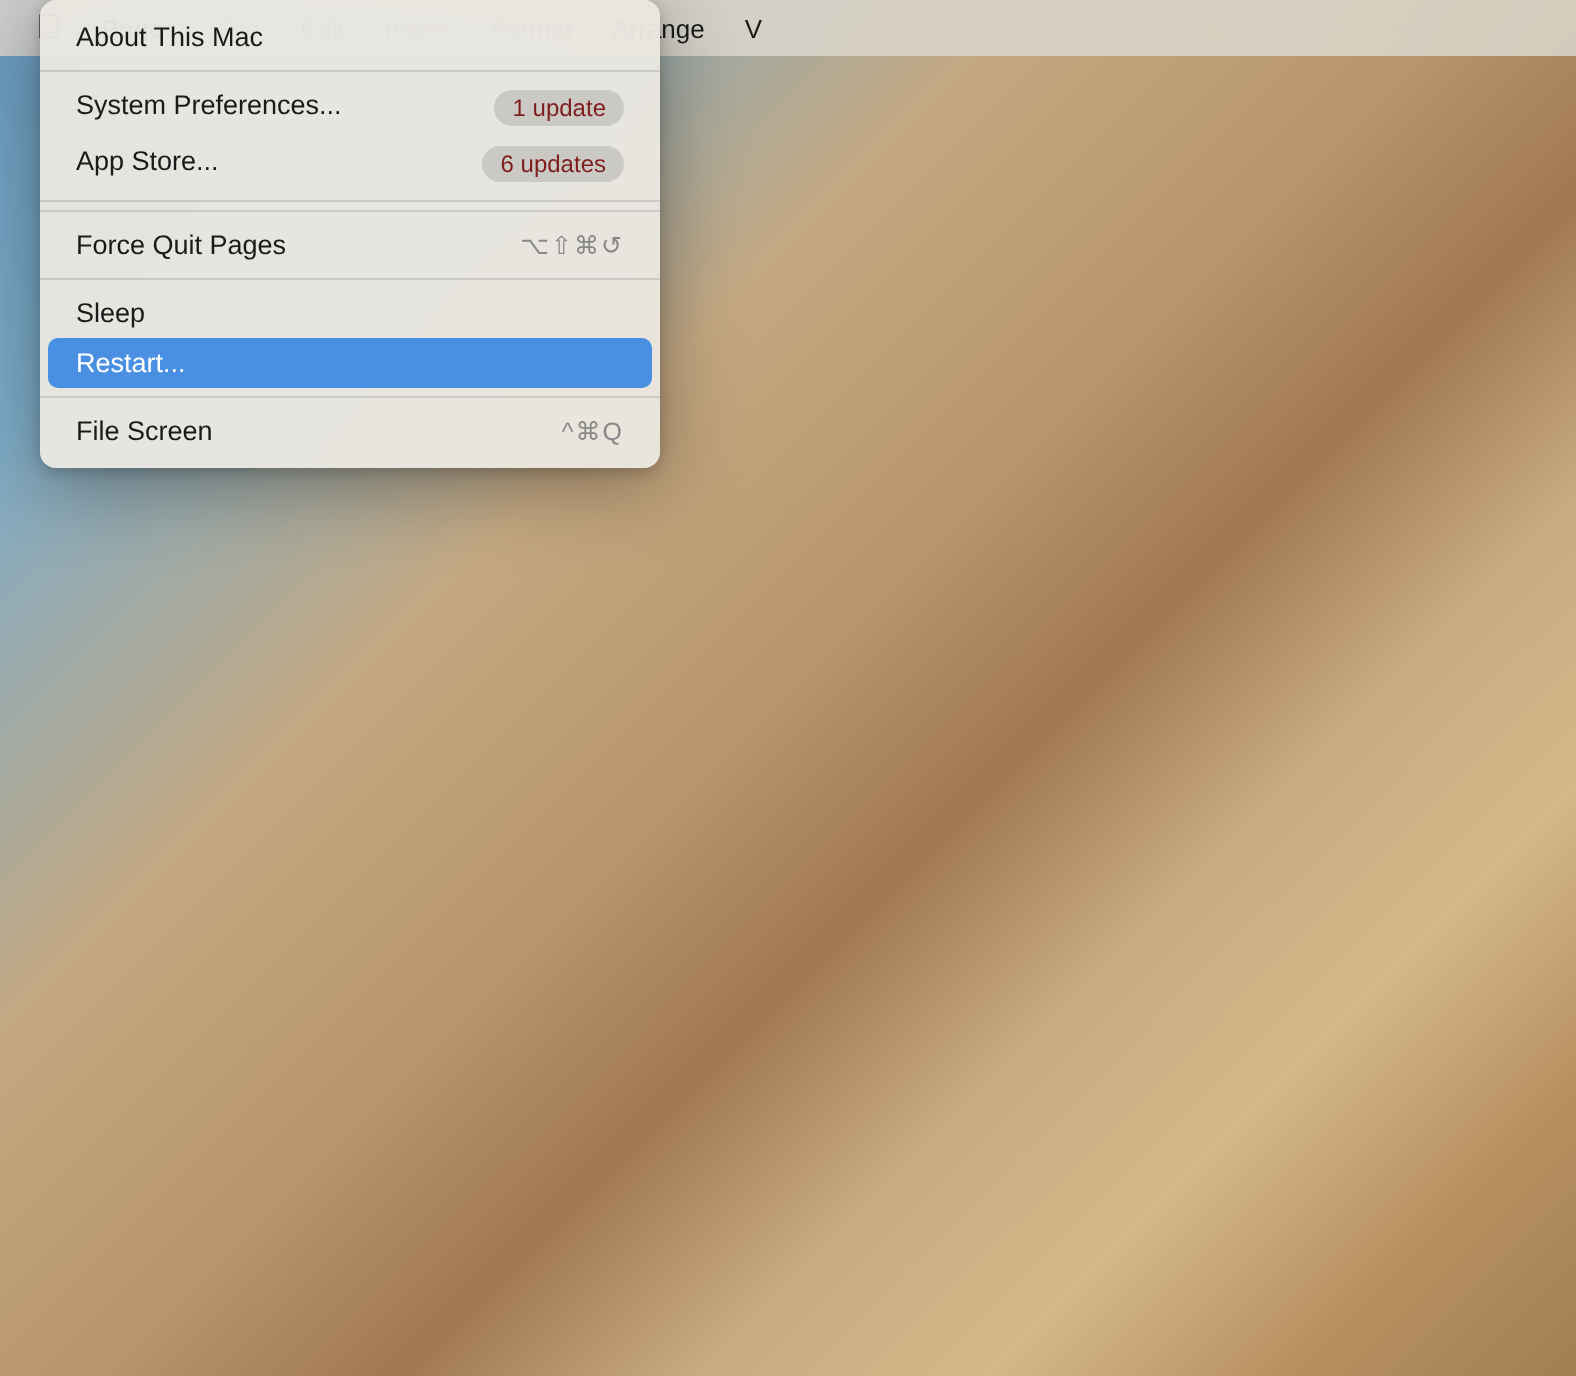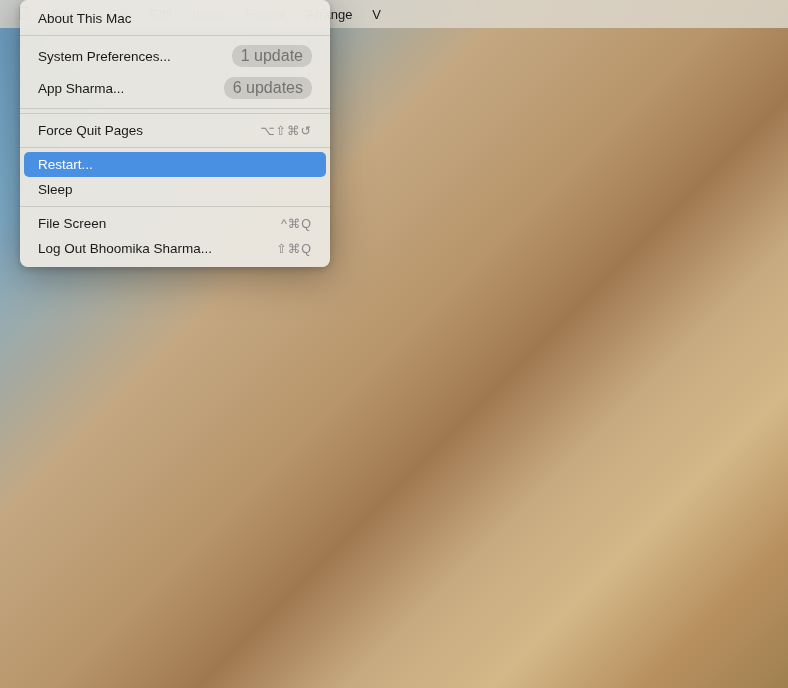--- a/index.html
+++ b/index.html
@@ -73,21 +73,20 @@
       background: rgba(235, 232, 225, 0.95);
       backdrop-filter: blur(40px);
       border-radius: 8px;
       box-shadow: 0 8px 40px rgba(0,0,0,0.35), 0 2px 8px rgba(0,0,0,0.2);
       padding: 6px 0;
       z-index: 200;
     }
 
     .menu-item {
       display: flex;
-      align-items: center;
       justify-content: space-between;
       padding: 5px 18px;
       font-size: 13.5px;
       color: #1a1a1a;
       cursor: default;
       min-height: 24px;
     }
 
     .menu-item.highlighted {
       background: #4a90e2;
@@ -102,22 +101,22 @@
       background: rgba(0,0,0,0.12);
       margin: 4px 0;
     }
 
     .menu-item .label {
       flex: 1;
     }
 
     .menu-item .badge {
       background: rgba(0,0,0,0.12);
-      color: #737373;
-      font-size: 16px;
+      color: #7f1d1d;
+      font-size: 12px;
       padding: 2px 9px;
       border-radius: 10px;
       font-weight: 500;
     }
 
     .menu-item .shortcut {
       color: #888;
       font-size: 12.5px;
       letter-spacing: 1px;
     }
@@ -156,46 +155,42 @@
     <span class="label">About This Mac</span>
   </div>
   <div class="menu-separator"></div>
 
   <div class="menu-item">
     <span class="label">System Preferences...</span>
     <span class="badge">1 update</span>
   </div>
 
   <div class="menu-item">
-    <span class="label">App Sharma...</span>
+    <span class="label">App Store...</span>
     <span class="badge">6 updates</span>
   </div>
   <div class="menu-separator"></div>
 
   <div class="menu-separator"></div>
 
   <div class="menu-item">
     <span class="label">Force Quit Pages</span>
     <span class="shortcut">⌥⇧⌘↺</span>
   </div>
   <div class="menu-separator"></div>
 
+  <div class="menu-item">
+    <span class="label">Sleep</span>
+  </div>
+
   <div class="menu-item highlighted">
     <span class="label">Restart...</span>
-  </div>
-
-  <div class="menu-item">
-    <span class="label">Sleep</span>
   </div>
 
   <div class="menu-separator"></div>
 
   <div class="menu-item">
     <span class="label">File Screen</span>
     <span class="shortcut">^⌘Q</span>
   </div>
 
-  <div class="menu-item">
-    <span class="label">Log Out Bhoomika Sharma...</span>
-    <span class="shortcut">⇧⌘Q</span>
-  </div>
 
 </div>
 
 </body></html>

